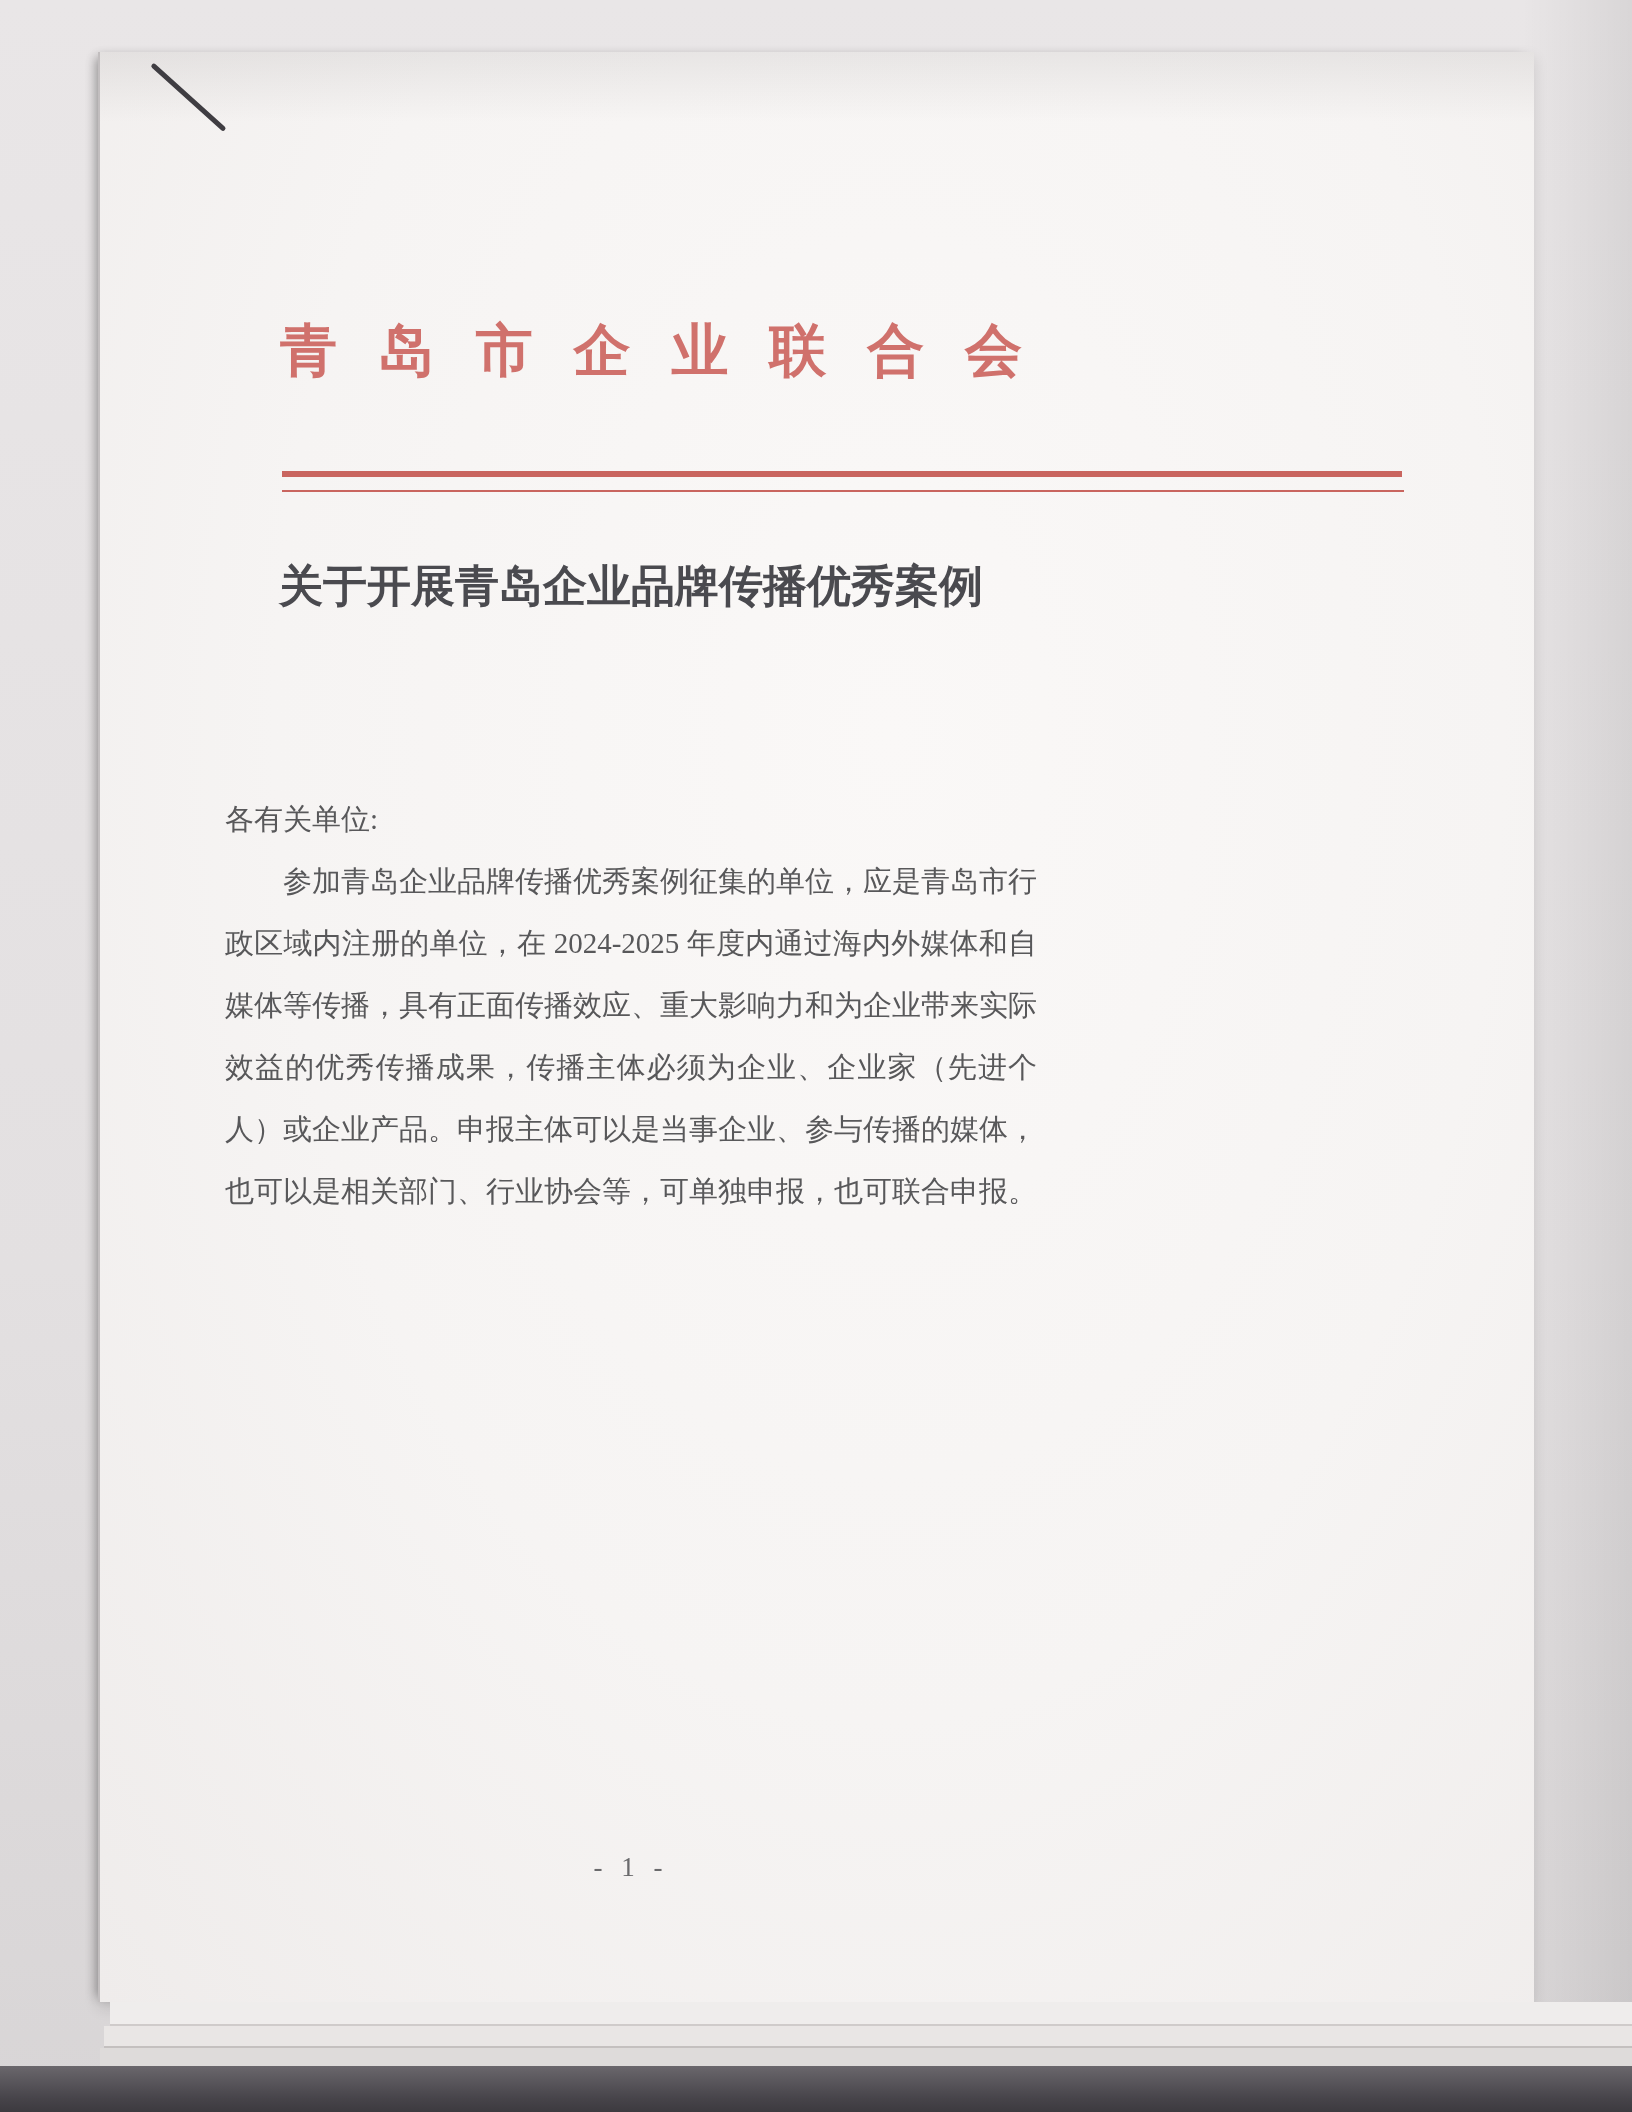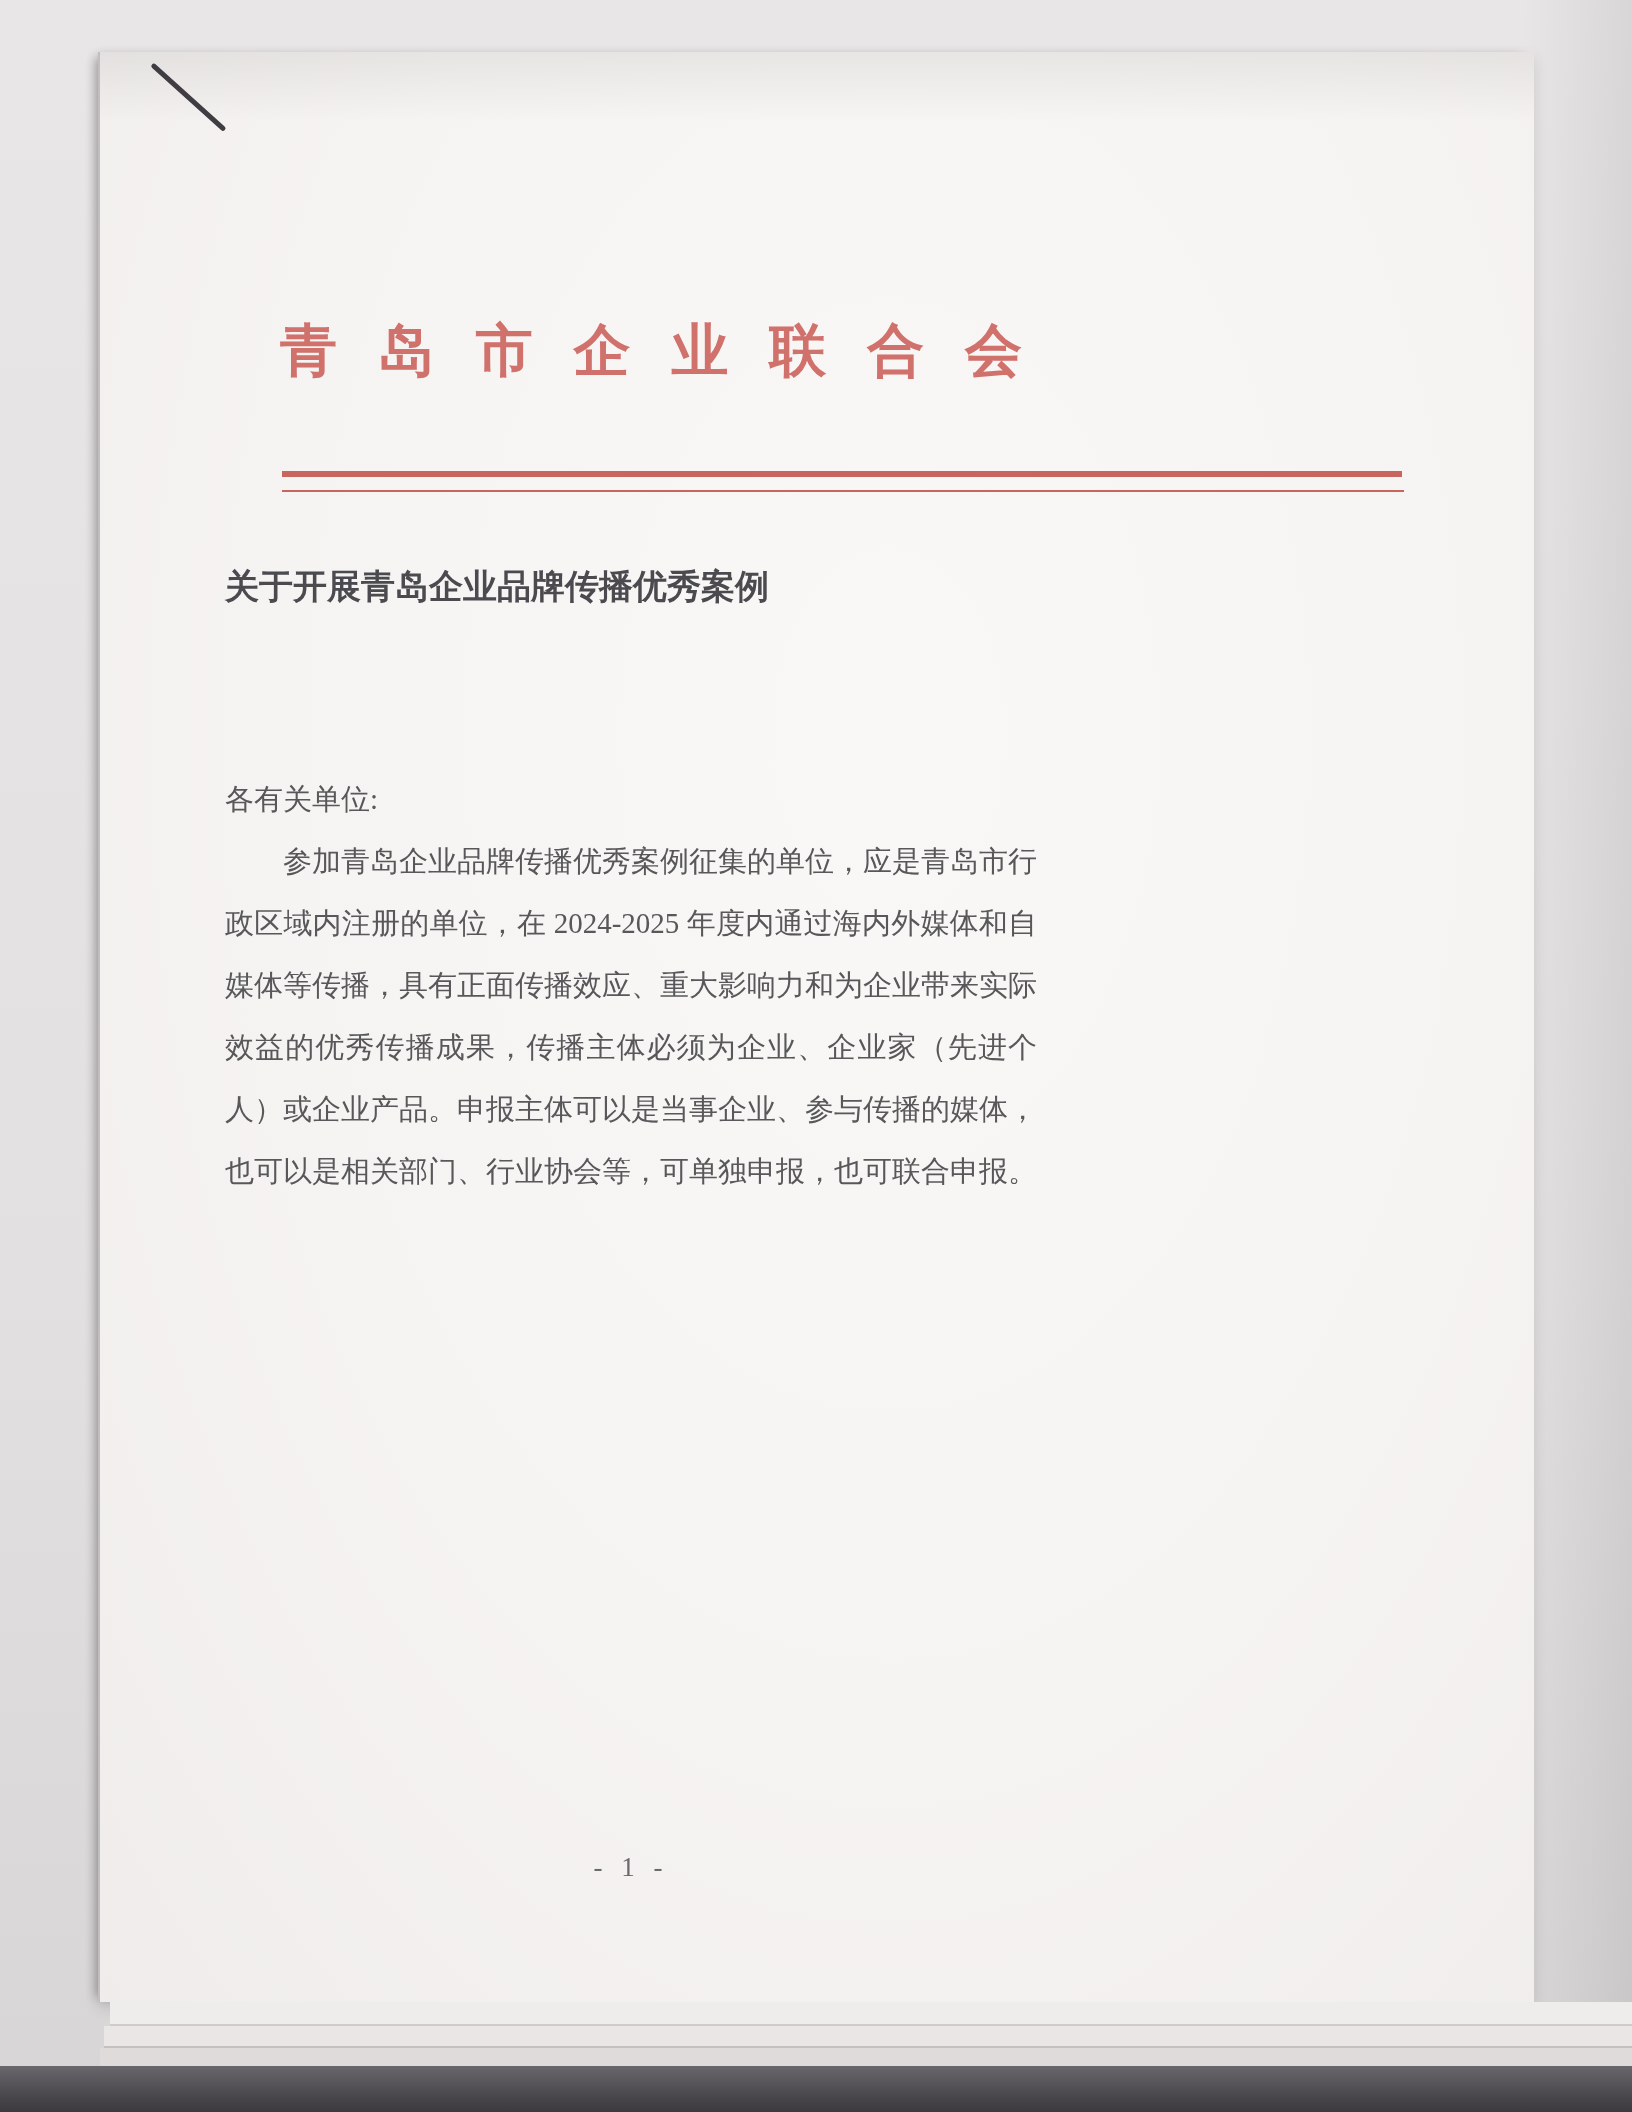--- a/index.html
+++ b/index.html
@@ -38,25 +38,25 @@
   .rule-thick{
     position:absolute;left:182px;top:419px;width:1120px;height:6px;
     background:#c9655f;
   }
   .rule-thin{
     position:absolute;left:182px;top:438px;width:1122px;height:2px;
     background:#c9655f;
   }
   .doc-title{
     position:absolute;left:125px;top:500px;width:812px;
-    color:#4a4a4f;font-weight:bold;
-    font-size:34px;line-height:70px;
+    text-align:center;color:#4a4a4f;font-weight:bold;
+    font-size:44px;line-height:70px;
   }
   .body-text{
-    position:absolute;left:125px;top:716px;width:812px;
+    position:absolute;left:125px;top:736px;width:812px;
     color:#58585a;font-size:29px;line-height:62px;
     text-align:justify;
   }
   .body-text p{margin:0;text-indent:2em;}
   .body-text p.salutation{text-indent:0;}
   .page-number{
     position:absolute;left:125px;top:1800px;width:812px;
     text-align:center;color:#6a6a6c;font-size:27px;letter-spacing:6px;
   }
   .stack-edge-1{

